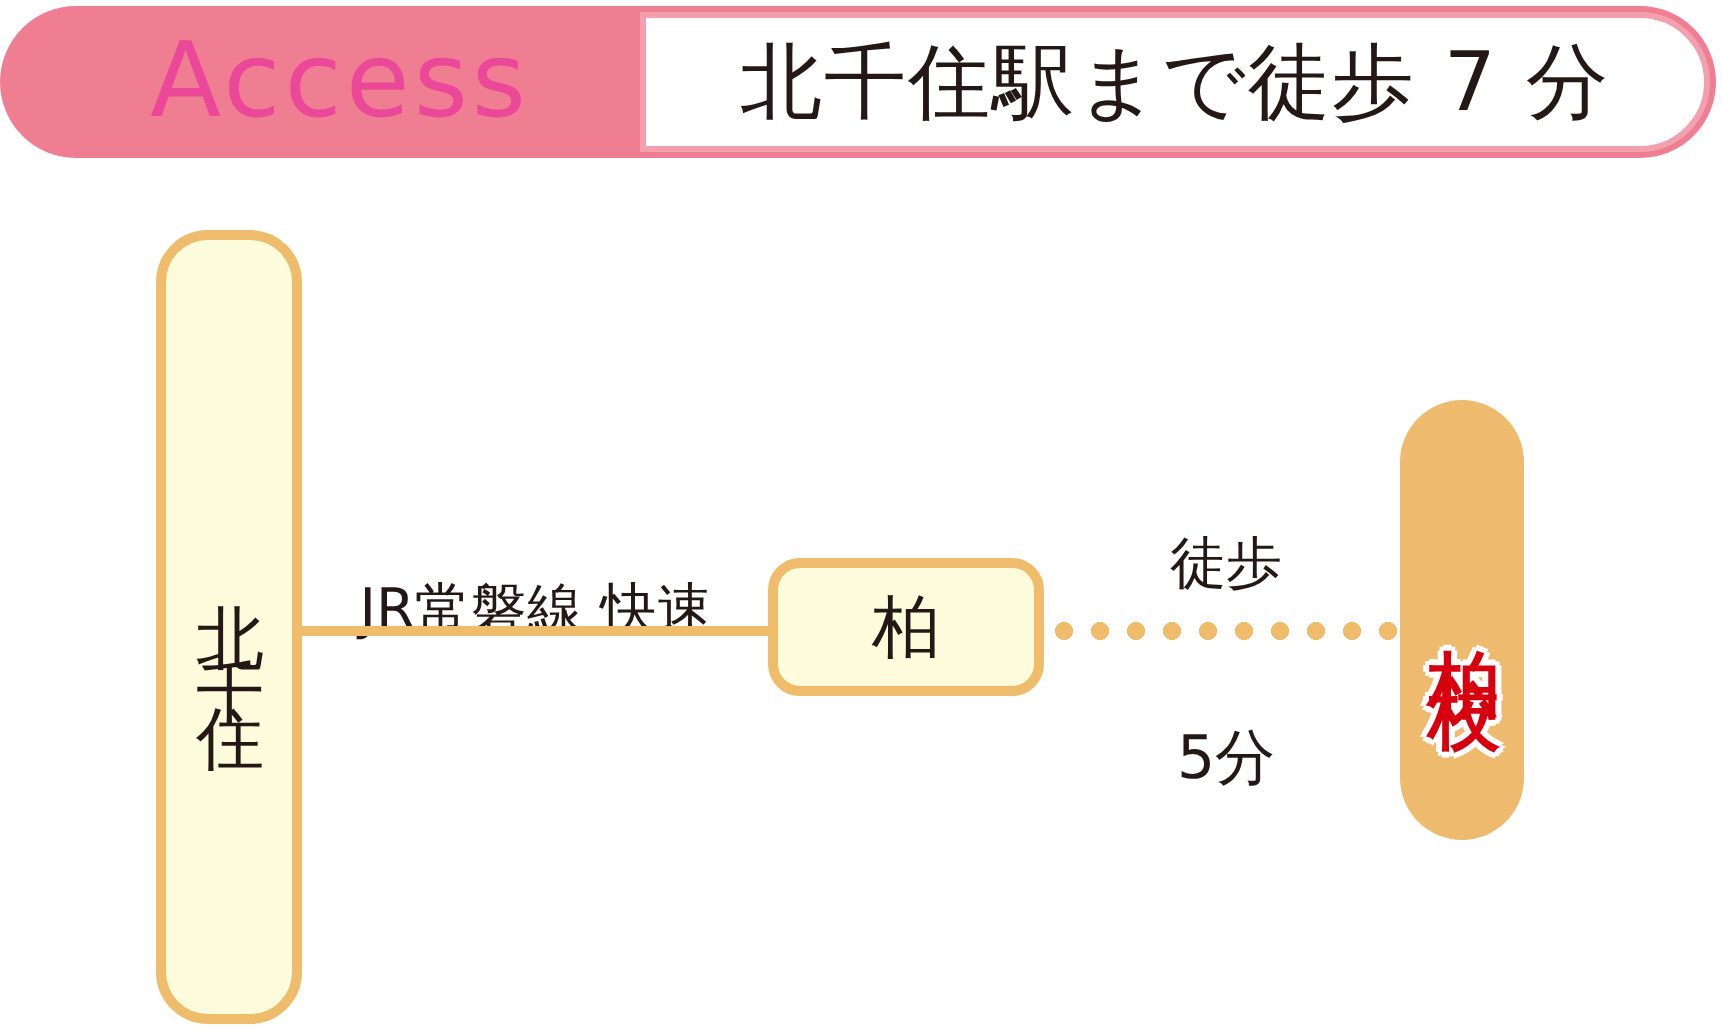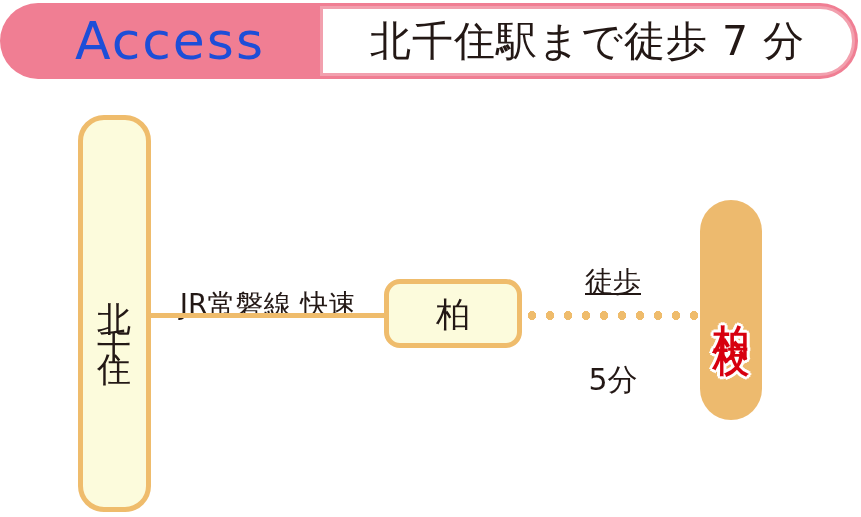--- a/index.html
+++ b/index.html
@@ -37,21 +37,21 @@
   }
   #header-access-label {
     position: absolute;
     left: 30px;
     top: 0px;
     width: 280px;
     height: 76px;
     display: flex;
     align-items: center;
     justify-content: center;
-    color: #1d4ed8;
+    color: #ec4899;
     font-size: 52px;
     font-weight: 400;
     letter-spacing: 2px;
     line-height: 1;
     font-family: "DejaVu Sans", "Liberation Sans", sans-serif;
   }
   #header-subtitle-box {
     position: absolute;
     left: 320px;
     top: 3px;
@@ -200,21 +200,20 @@
     position: absolute;
     left: 0px;
     top: 12px;
     width: 180px;
     text-align: center;
     color: #231815;
     font-size: 28px;
     font-weight: 400;
     line-height: 1;
     white-space: nowrap;
-    text-decoration: underline;
   }
   #leg-walk-duration {
     position: absolute;
     left: 0px;
     top: 72px;
     width: 180px;
     text-align: center;
     color: #231815;
     font-size: 30px;
     font-weight: 400;

